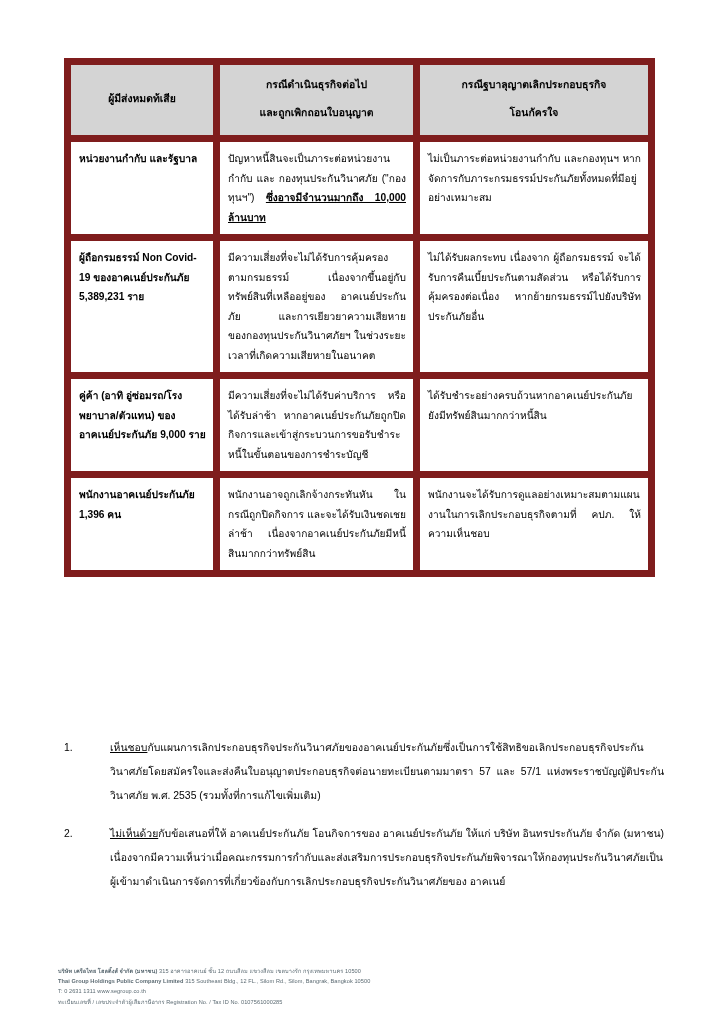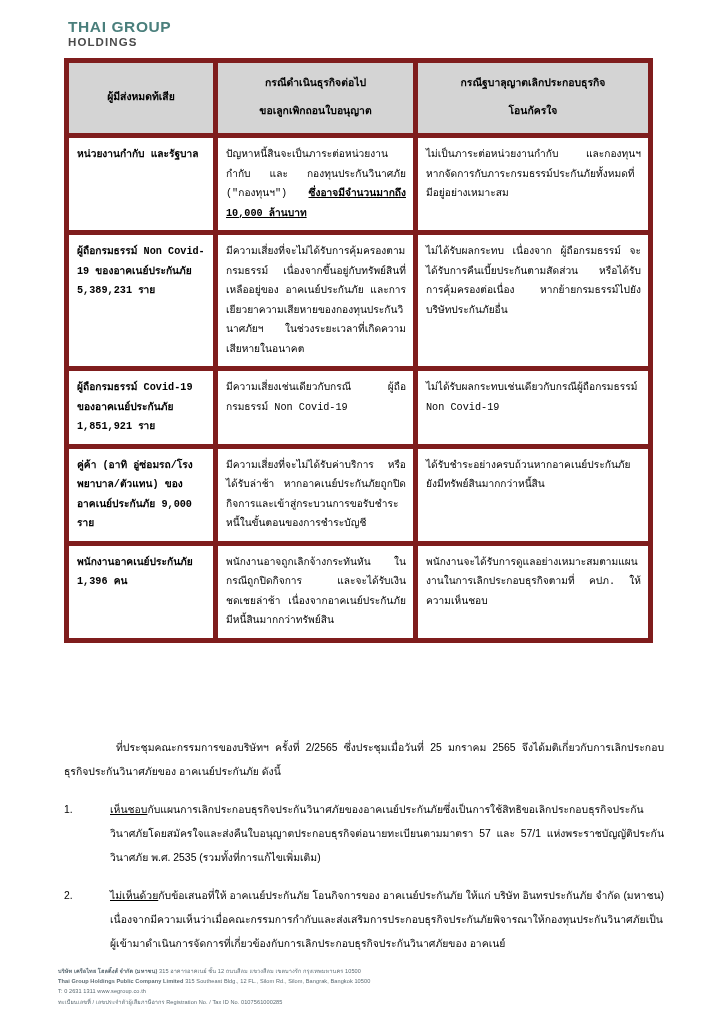--- a/index.html
+++ b/index.html
@@ -50,26 +50,26 @@
   
   .doc-table {
     position: absolute;
     left: 64px;
     top: 58px;
     width: 584px;
     border-collapse: collapse;
     table-layout: fixed;
   }
   .doc-table td, .doc-table th {
-    border: 5px solid #7f1d1d;
+    border: 7px solid #7f1d1d;
     vertical-align: top;
     padding: 7px 7px 7px 8px;
     font-size: 10.2px;
     line-height: 19.5px;
-    font-family: Liberation Mono, monospace;
+    font-family: Liberation Sans, sans-serif;
   }
   .doc-table thead th {
     background: #d4d4d4;
     text-align: center;
     font-weight: bold;
     font-size: 10.4px;
     line-height: 28px;
     padding: 6px 6px 8px 6px;
     vertical-align: middle;
   }
@@ -141,77 +141,67 @@
     letter-spacing: 0.08px;
   }
   .footer-line { white-space: nowrap; }
   .footer-strong { font-weight: bold; }
 </style>
 </head>
 <body>
 
 <div class="page">
 
-  <div class="logo-block">
-    <div class="logo-line1">THAI GROUP</div>
-    <div class="logo-line2">HOLDINGS</div>
-  </div>
 
   <table class="doc-table">
     <colgroup>
       <col class="col-1">
         <col class="col-2">
         <col class="col-3">
     </colgroup>
     <thead>
       <tr>
         <th>
           <div>ผู้มีส่งหมดท้เสีย</div>
         </th>
         <th>
           <div>กรณีดำเนินธุรกิจต่อไป</div>
-          <div>ขอเลูกเพิกถอนใบอนุญาต</div>
+          <div>และถูกเพิกถอนใบอนุญาต</div>
         </th>
         <th>
           <div>กรณีฐบาลุญาตเลิกประกอบธุรกิจ</div>
           <div>โอนกัครใจ</div>
         </th>
       </tr>
     </thead>
     <tbody>
       <tr>
         <td class="cell-head">หน่วยงานกำกับ และรัฐบาล</td>
         <td class="cell-body"><span>ปัญหาหนี้สินจะเป็นภาระต่อหน่วยงานกำกับ และ กองทุนประกันวินาศภัย ("กองทุนฯ") </span><span class="bold-underline">ซึ่งอาจมีจำนวนมากถึง 10,000 ล้านบาท</span></td>
         <td class="cell-body">ไม่เป็นภาระต่อหน่วยงานกำกับ และกองทุนฯ หากจัดการกับภาระกรมธรรม์ประกันภัยทั้งหมดที่มีอยู่อย่างเหมาะสม</td>
       </tr>
       <tr>
         <td class="cell-head">ผู้ถือกรมธรรม์ Non Covid-19 ของอาคเนย์ประกันภัย 5,389,231 ราย</td>
         <td class="cell-body">มีความเสี่ยงที่จะไม่ได้รับการคุ้มครองตามกรมธรรม์ เนื่องจากขึ้นอยู่กับทรัพย์สินที่เหลืออยู่ของ อาคเนย์ประกันภัย และการเยียวยาความเสียหายของกองทุนประกันวินาศภัยฯ ในช่วงระยะเวลาที่เกิดความเสียหายในอนาคต</td>
         <td class="cell-body">ไม่ได้รับผลกระทบ เนื่องจาก ผู้ถือกรมธรรม์ จะได้รับการคืนเบี้ยประกันตามสัดส่วน หรือได้รับการคุ้มครองต่อเนื่อง หากย้ายกรมธรรม์ไปยังบริษัทประกันภัยอื่น</td>
       </tr>
       <tr>
-        <td class="cell-head">ผู้ถือกรมธรรม์ Covid-19 ของอาคเนย์ประกันภัย 1,851,921 ราย</td>
-        <td class="cell-body">มีความเสี่ยงเช่นเดียวกับกรณี ผู้ถือกรมธรรม์ Non Covid-19</td>
-        <td class="cell-body">ไม่ได้รับผลกระทบเช่นเดียวกับกรณีผู้ถือกรมธรรม์ Non Covid-19</td>
-      </tr>
-      <tr>
         <td class="cell-head">คู่ค้า (อาทิ อู่ซ่อมรถ/โรงพยาบาล/ตัวแทน) ของอาคเนย์ประกันภัย 9,000 ราย</td>
         <td class="cell-body">มีความเสี่ยงที่จะไม่ได้รับค่าบริการ หรือได้รับล่าช้า หากอาคเนย์ประกันภัยถูกปิดกิจการและเข้าสู่กระบวนการขอรับชำระหนี้ในขั้นตอนของการชำระบัญชี</td>
         <td class="cell-body">ได้รับชำระอย่างครบถ้วนหากอาคเนย์ประกันภัยยังมีทรัพย์สินมากกว่าหนี้สิน</td>
       </tr>
       <tr>
         <td class="cell-head">พนักงานอาคเนย์ประกันภัย 1,396 คน</td>
         <td class="cell-body">พนักงานอาจถูกเลิกจ้างกระทันหัน ในกรณีถูกปิดกิจการ และจะได้รับเงินชดเชยล่าช้า เนื่องจากอาคเนย์ประกันภัยมีหนี้สินมากกว่าทรัพย์สิน</td>
         <td class="cell-body">พนักงานจะได้รับการดูแลอย่างเหมาะสมตามแผนงานในการเลิกประกอบธุรกิจตามที่ คปภ. ให้ความเห็นชอบ</td>
       </tr>
     </tbody>
   </table>
 
   <div class="body-section">
-    <p class="intro-para">ที่ประชุมคณะกรรมการของบริษัทฯ ครั้งที่ 2/2565 ซึ่งประชุมเมื่อวันที่ 25 มกราคม 2565 จึงได้มติเกี่ยวกับการเลิกประกอบธุรกิจประกันวินาศภัยของ อาคเนย์ประกันภัย ดังนี้</p>
 
     <ol class="num-list">
       <li class="num-item">
         <span class="num-marker">1.</span>
         <span class="num-text"><span class="u">เห็นชอบ</span><span>กับแผนการเลิกประกอบธุรกิจประกันวินาศภัยของอาคเนย์ประกันภัยซึ่งเป็นการใช้สิทธิขอเลิกประกอบธุรกิจประกันวินาศภัยโดยสมัครใจและส่งคืนใบอนุญาตประกอบธุรกิจต่อนายทะเบียนตามมาตรา 57 และ 57/1 แห่งพระราชบัญญัติประกันวินาศภัย พ.ศ. 2535 (รวมทั้งที่การแก้ไขเพิ่มเติม)</span></span>
       </li>
       <li class="num-item">
         <span class="num-marker">2.</span>
         <span class="num-text"><span class="u">ไม่เห็นด้วย</span><span>กับข้อเสนอที่ให้ อาคเนย์ประกันภัย โอนกิจการของ อาคเนย์ประกันภัย ให้แก่ บริษัท อินทรประกันภัย จำกัด (มหาชน) เนื่องจากมีความเห็นว่าเมื่อคณะกรรมการกำกับและส่งเสริมการประกอบธุรกิจประกันภัยพิจารณาให้กองทุนประกันวินาศภัยเป็นผู้เข้ามาดำเนินการจัดการที่เกี่ยวข้องกับการเลิกประกอบธุรกิจประกันวินาศภัยของ อาคเนย์</span></span>
       </li>

